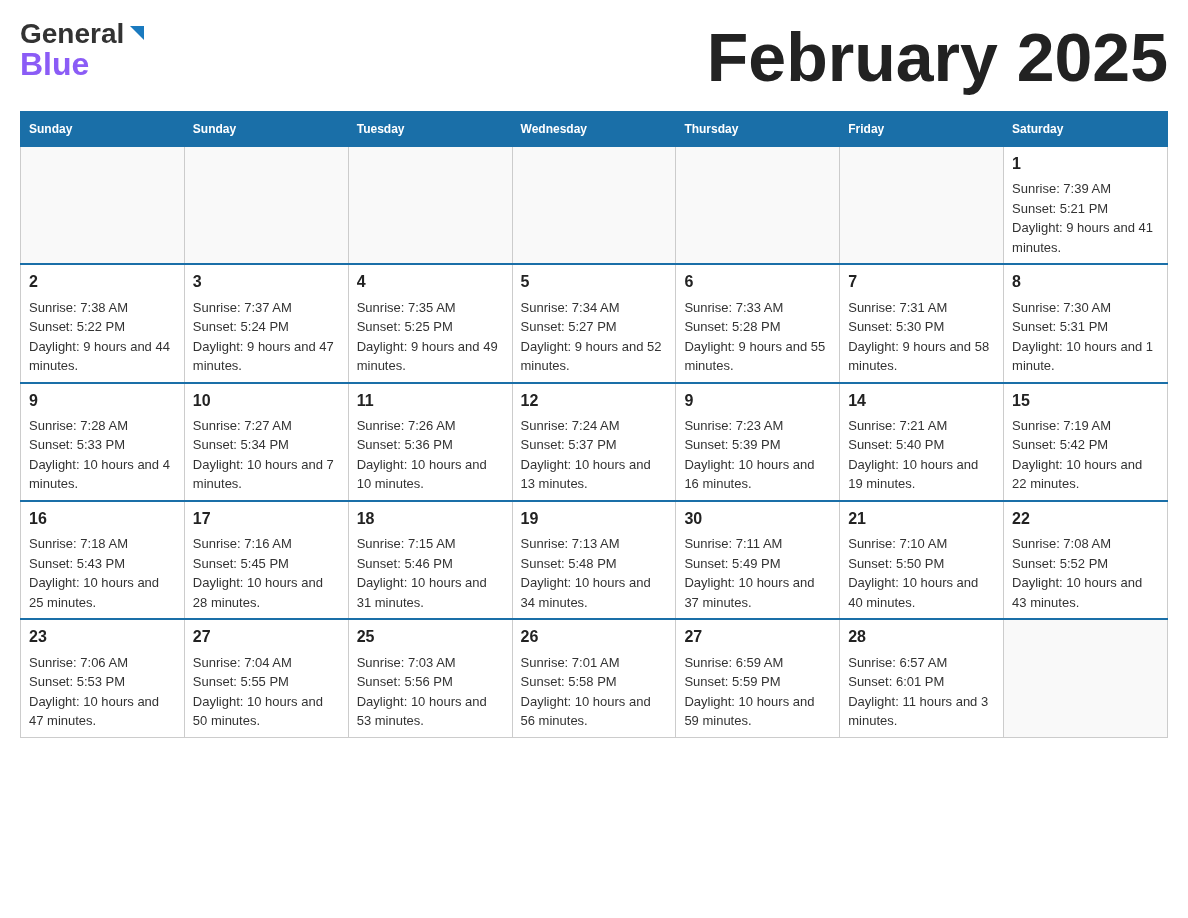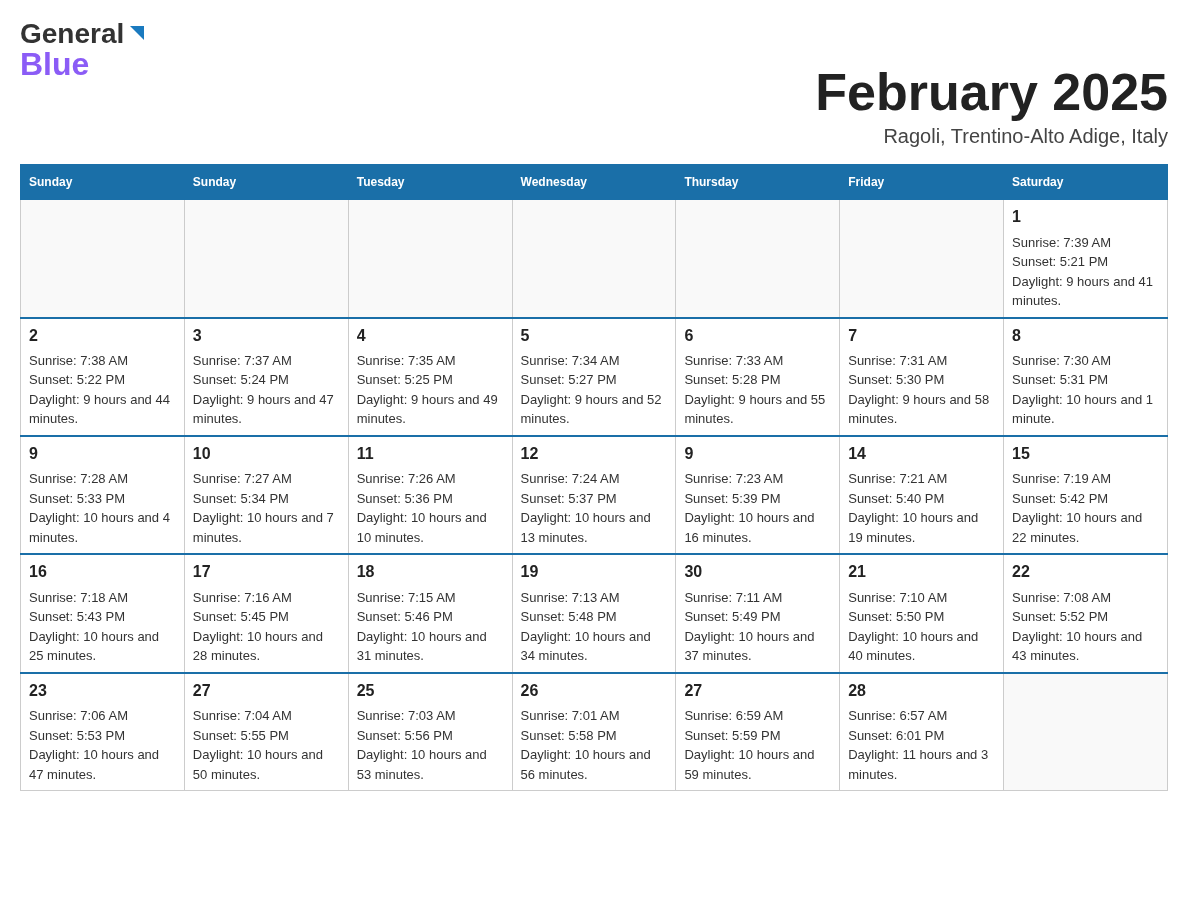--- a/index.html
+++ b/index.html
@@ -34,25 +34,24 @@
       line-height: 1;
     }
     .logo-general-row {
       display: flex;
       align-items: center;
     }
     .title-area {
       text-align: right;
     }
     .calendar-title {
-      font-size: 52px;
+      font-size: 68px;
       font-weight: bold;
       color: #222;
       line-height: 1.1;
-      margin-top: 44px;
     }
     .calendar-subtitle {
       font-size: 20px;
       color: #444;
       margin-top: 4px;
     }
     .calendar {
       width: 100%;
       border-collapse: collapse;
       border: 1px solid #ccc;
@@ -103,21 +102,20 @@
     <div class="logo-general-row">
       <span class="logo-general">General</span>
       <svg width="22" height="22" viewBox="0 0 22 22" style="margin-left:2px;margin-bottom:2px;">
         <polygon points="4,4 18,4 18,18" fill="#1a7abf"></polygon>
       </svg>
     </div>
     <span class="logo-blue">Blue</span>
   </div>
   <div class="title-area">
     <div class="calendar-title">February 2025</div>
-    <div class="calendar-subtitle">Ragoli, Trentino-Alto Adige, Italy</div>
   </div>
 </div>
 
 <table class="calendar">
   <thead>
     <tr>
     <th>Sunday</th>
         <th>Sunday</th>
         <th>Tuesday</th>
         <th>Wednesday</th>

